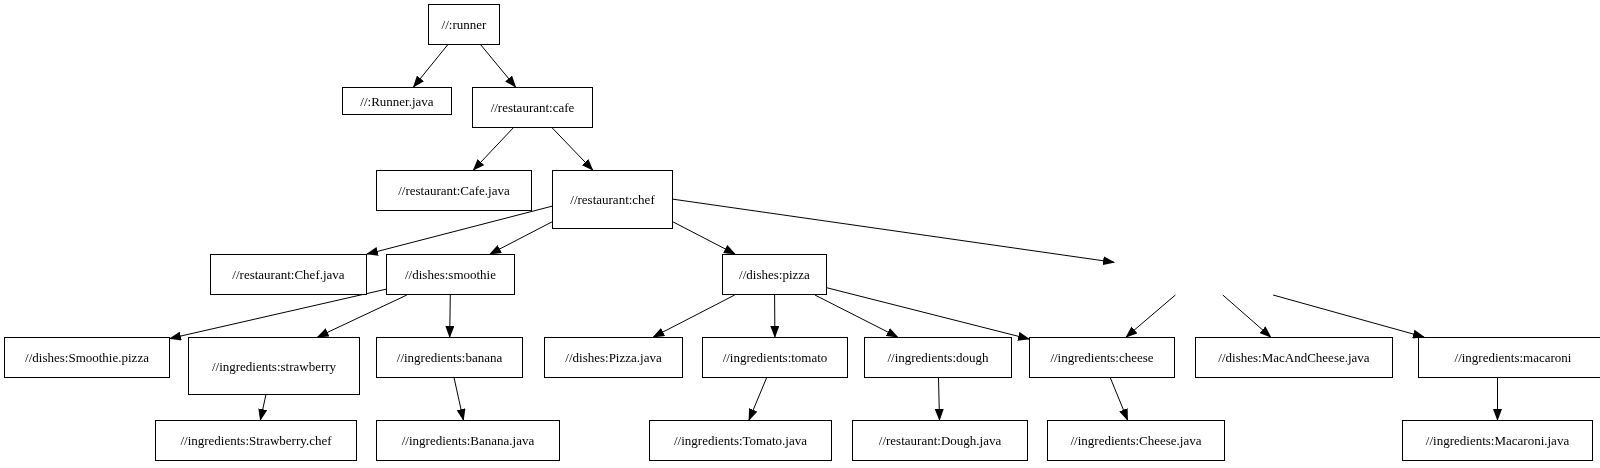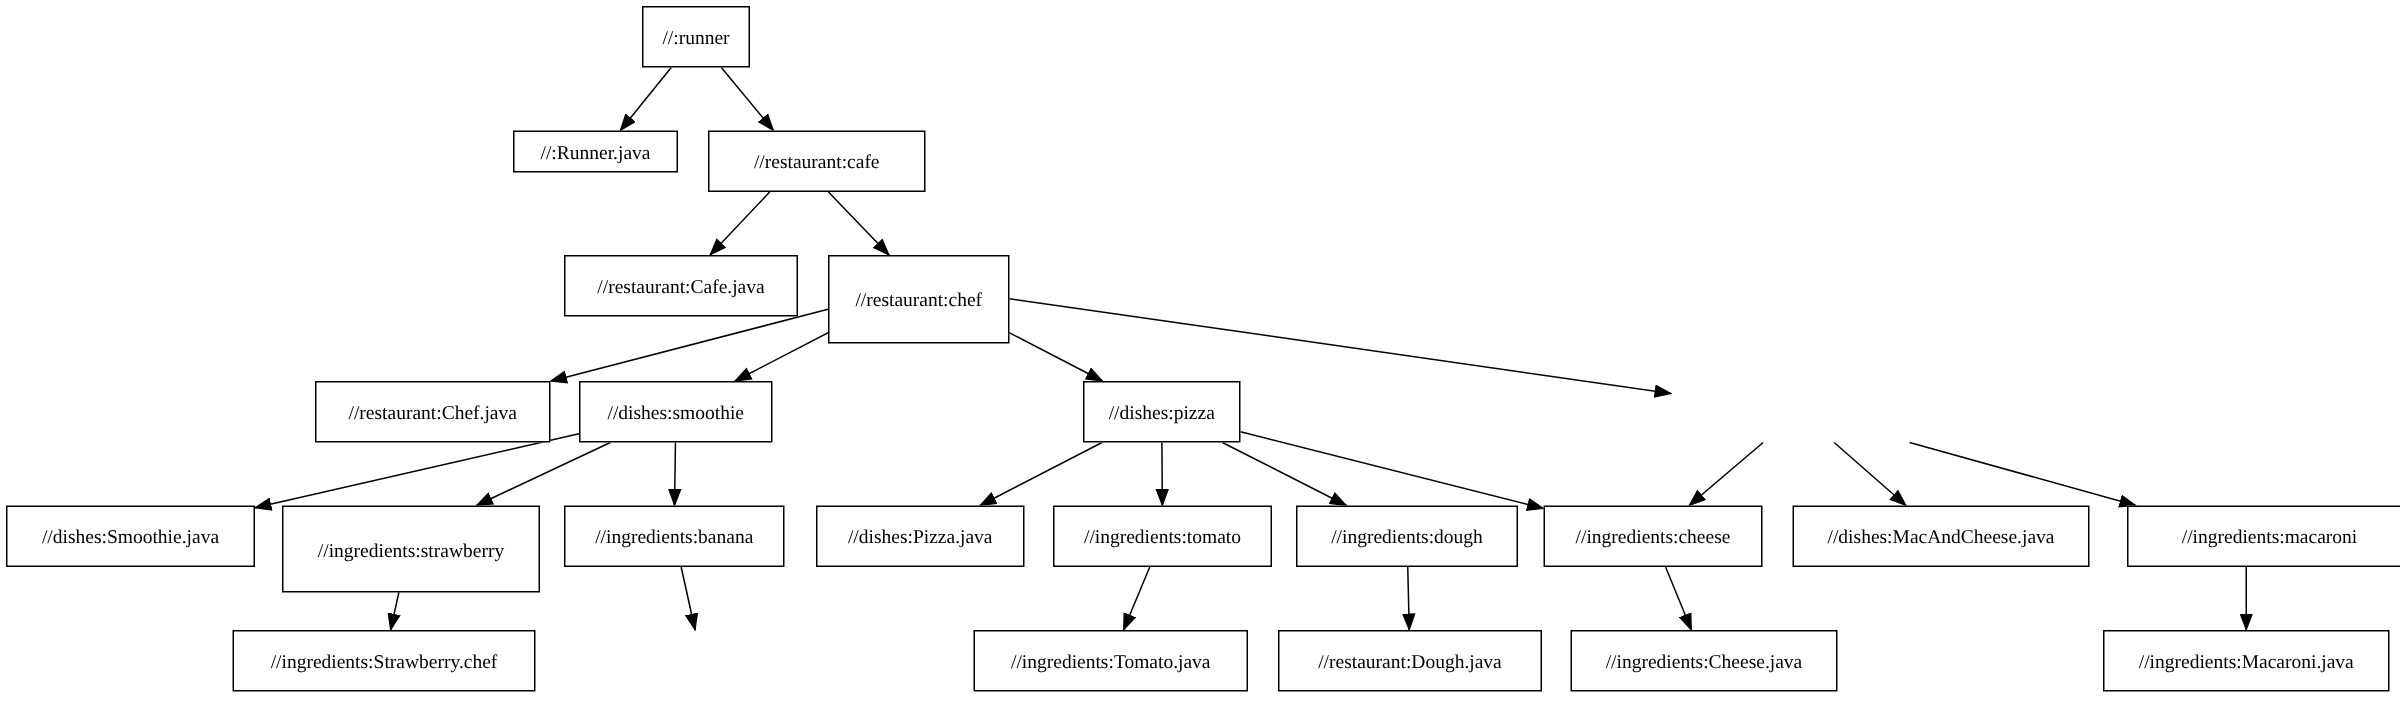--- a/index.html
+++ b/index.html
@@ -78,40 +78,40 @@
       <line x1="938.5" y1="378.0" x2="939.5" y2="420.0" stroke="#000000" stroke-width="1" marker-end="url(#arrowhead)"></line>
       <line x1="1110.4" y1="378.0" x2="1127.6" y2="420.0" stroke="#000000" stroke-width="1" marker-end="url(#arrowhead)"></line>
       <line x1="1497.5" y1="378.0" x2="1497.5" y2="420.0" stroke="#000000" stroke-width="1" marker-end="url(#arrowhead)"></line>
     </svg>
 <div class="node" style="left: 428px; top: 4px; width: 72px; height: 41px;">
       <span>//:runner</span>
     </div>
     <div class="node" style="left: 342px; top: 87px; width: 110px; height: 28px;">
       <span>//:Runner.java</span>
     </div>
-    <div class="node" style="left: 472px; top: 87px; width: 145px; height: 41px;">
+    <div class="node" style="left: 472px; top: 87px; width: 121px; height: 41px;">
       <span>//restaurant:cafe</span>
     </div>
     <div class="node" style="left: 376px; top: 170px; width: 156px; height: 41px;">
       <span>//restaurant:Cafe.java</span>
     </div>
     <div class="node" style="left: 552px; top: 170px; width: 121px; height: 59px;">
       <span>//restaurant:chef</span>
     </div>
     <div class="node" style="left: 210px; top: 254px; width: 157px; height: 41px;">
       <span>//restaurant:Chef.java</span>
     </div>
     <div class="node" style="left: 386px; top: 254px; width: 129px; height: 41px;">
       <span>//dishes:smoothie</span>
     </div>
     <div class="node" style="left: 722px; top: 254px; width: 105px; height: 41px;">
       <span>//dishes:pizza</span>
     </div>
     <div class="node" style="left: 4px; top: 337px; width: 166px; height: 41px;">
-      <span>//dishes:Smoothie.java</span>
+      <span>//dishes:Smoothie.pizza</span>
     </div>
     <div class="node" style="left: 188px; top: 337px; width: 172px; height: 58px;">
       <span>//ingredients:strawberry</span>
     </div>
     <div class="node" style="left: 376px; top: 337px; width: 147px; height: 41px;">
       <span>//ingredients:banana</span>
     </div>
     <div class="node" style="left: 544px; top: 337px; width: 139px; height: 41px;">
       <span>//dishes:Pizza.java</span>
     </div>
@@ -126,20 +126,23 @@
     </div>
     <div class="node" style="left: 1195px; top: 337px; width: 198px; height: 41px;">
       <span>//dishes:MacAndCheese.java</span>
     </div>
     <div class="node" style="left: 1418px; top: 337px; width: 190px; height: 41px;">
       <span>//ingredients:macaroni</span>
     </div>
     <div class="node" style="left: 155px; top: 420px; width: 202px; height: 41px;">
       <span>//ingredients:Strawberry.chef</span>
     </div>
+    <div class="node" style="left: 376px; top: 420px; width: 184px; height: 41px;">
+      <span>//ingredients:Banana.java</span>
+    </div>
     <div class="node" style="left: 649px; top: 420px; width: 183px; height: 41px; font-family: Liberation Serif, serif;">
       <span>//ingredients:Tomato.java</span>
     </div>
     <div class="node" style="left: 852px; top: 420px; width: 176px; height: 41px;">
       <span>//restaurant:Dough.java</span>
     </div>
     <div class="node" style="left: 1047px; top: 420px; width: 178px; height: 41px;">
       <span>//ingredients:Cheese.java</span>
     </div>
     <div class="node" style="left: 1402px; top: 420px; width: 191px; height: 41px;">

